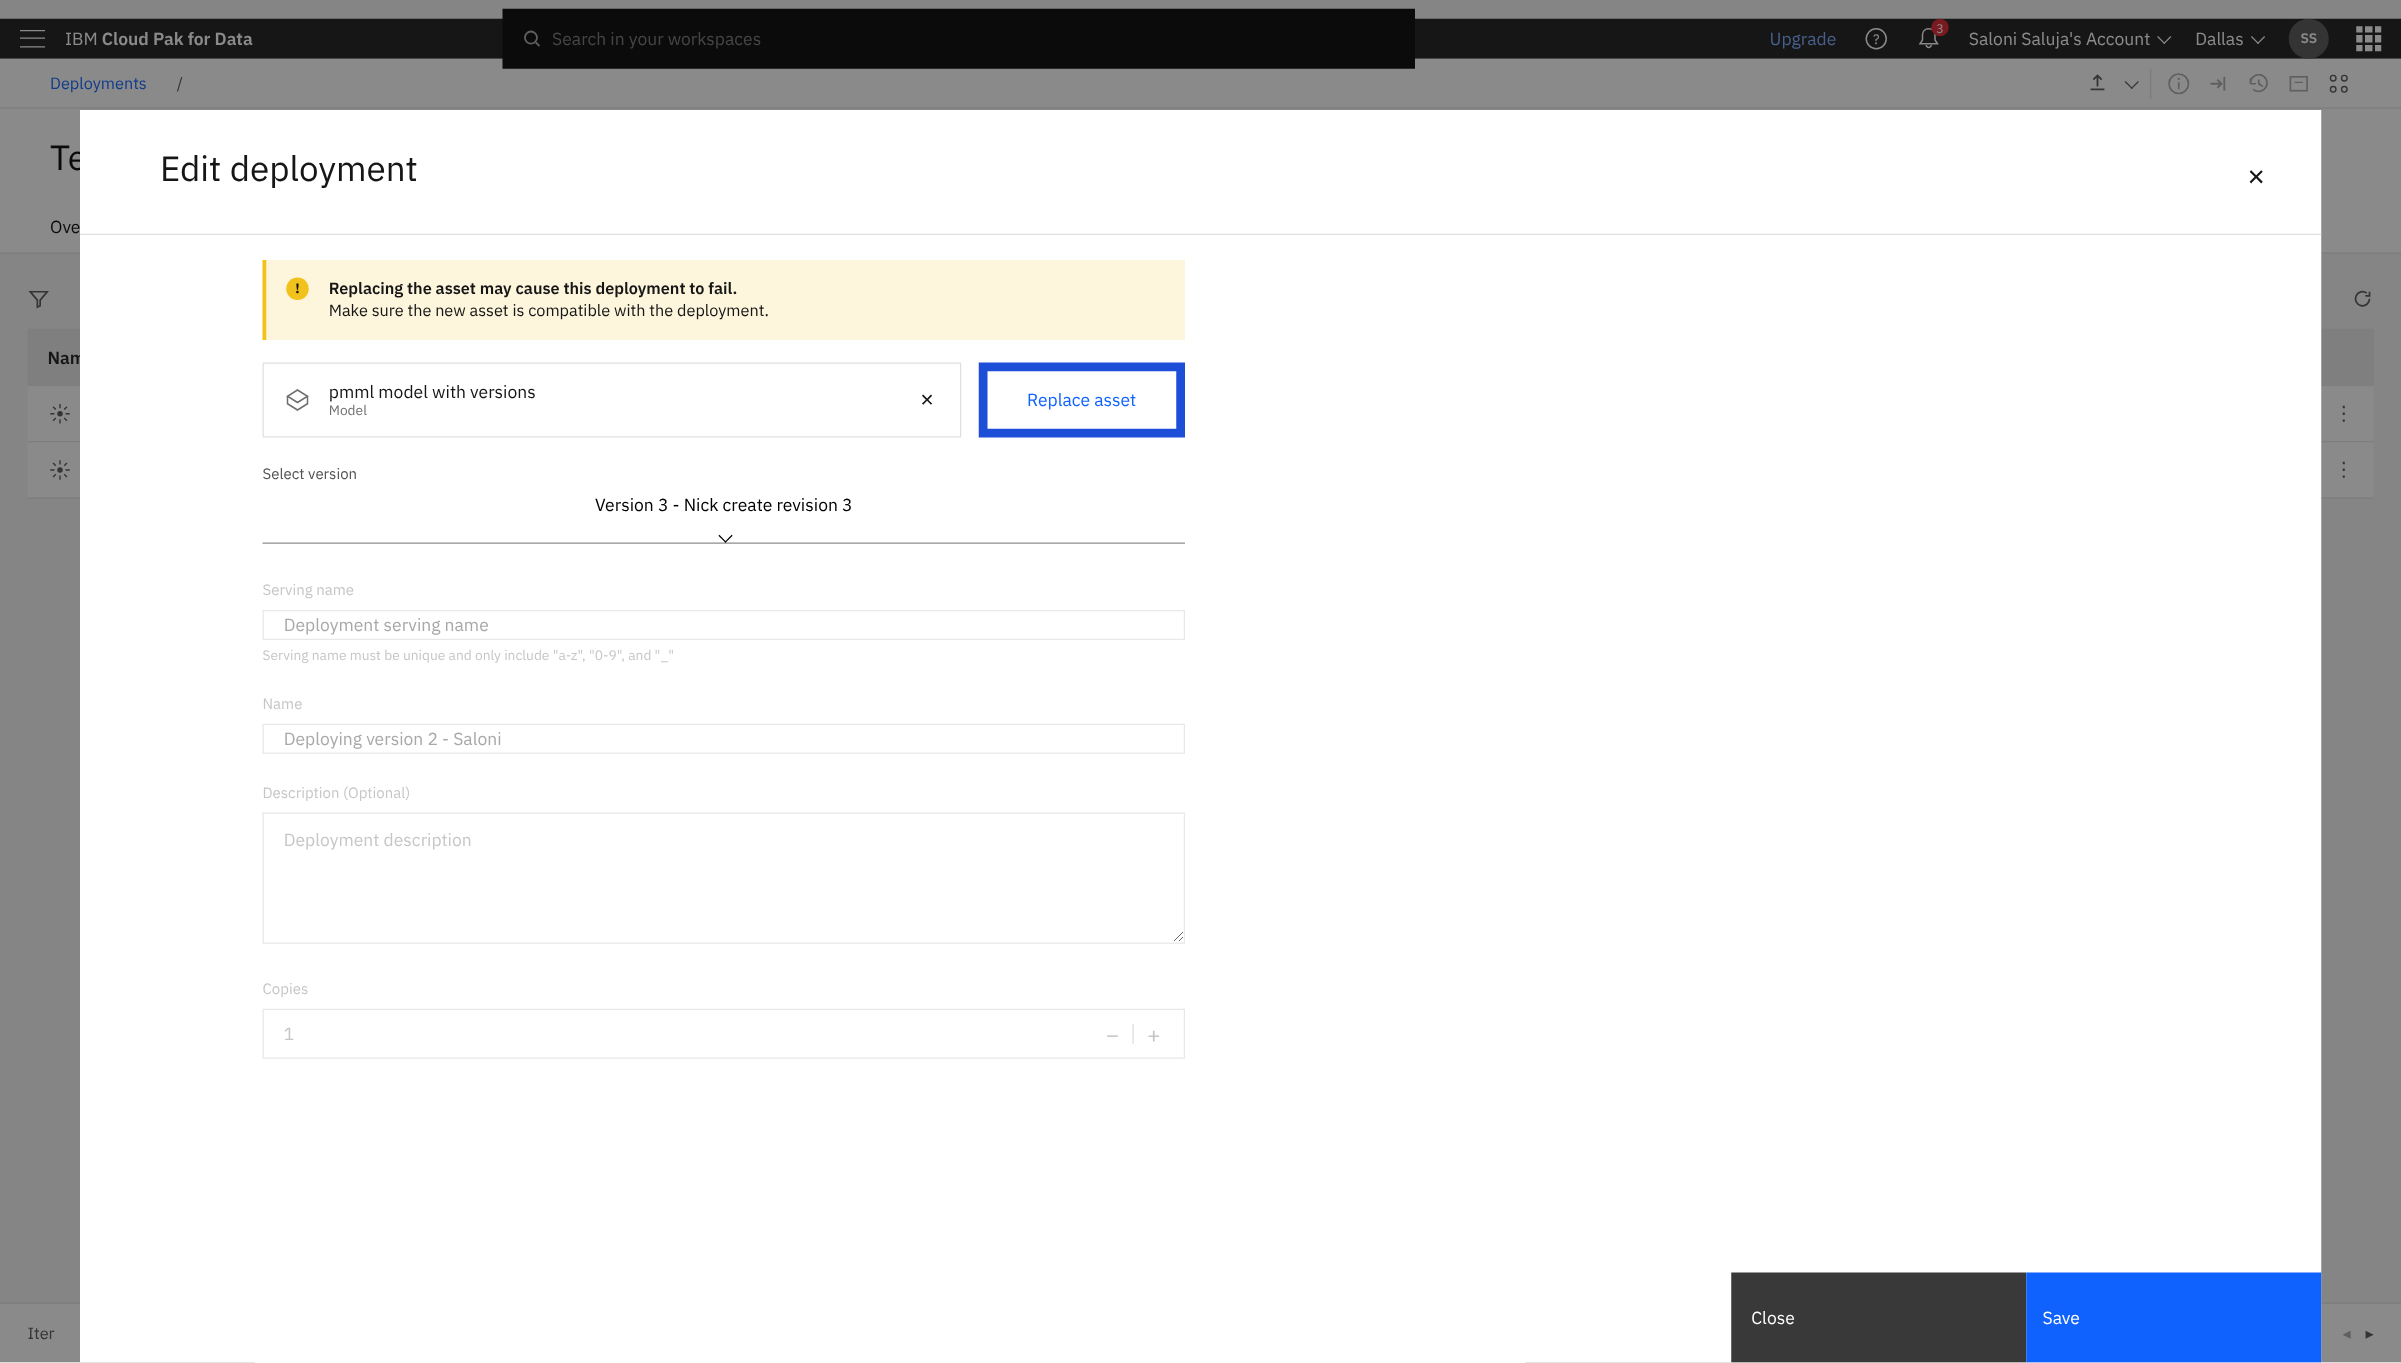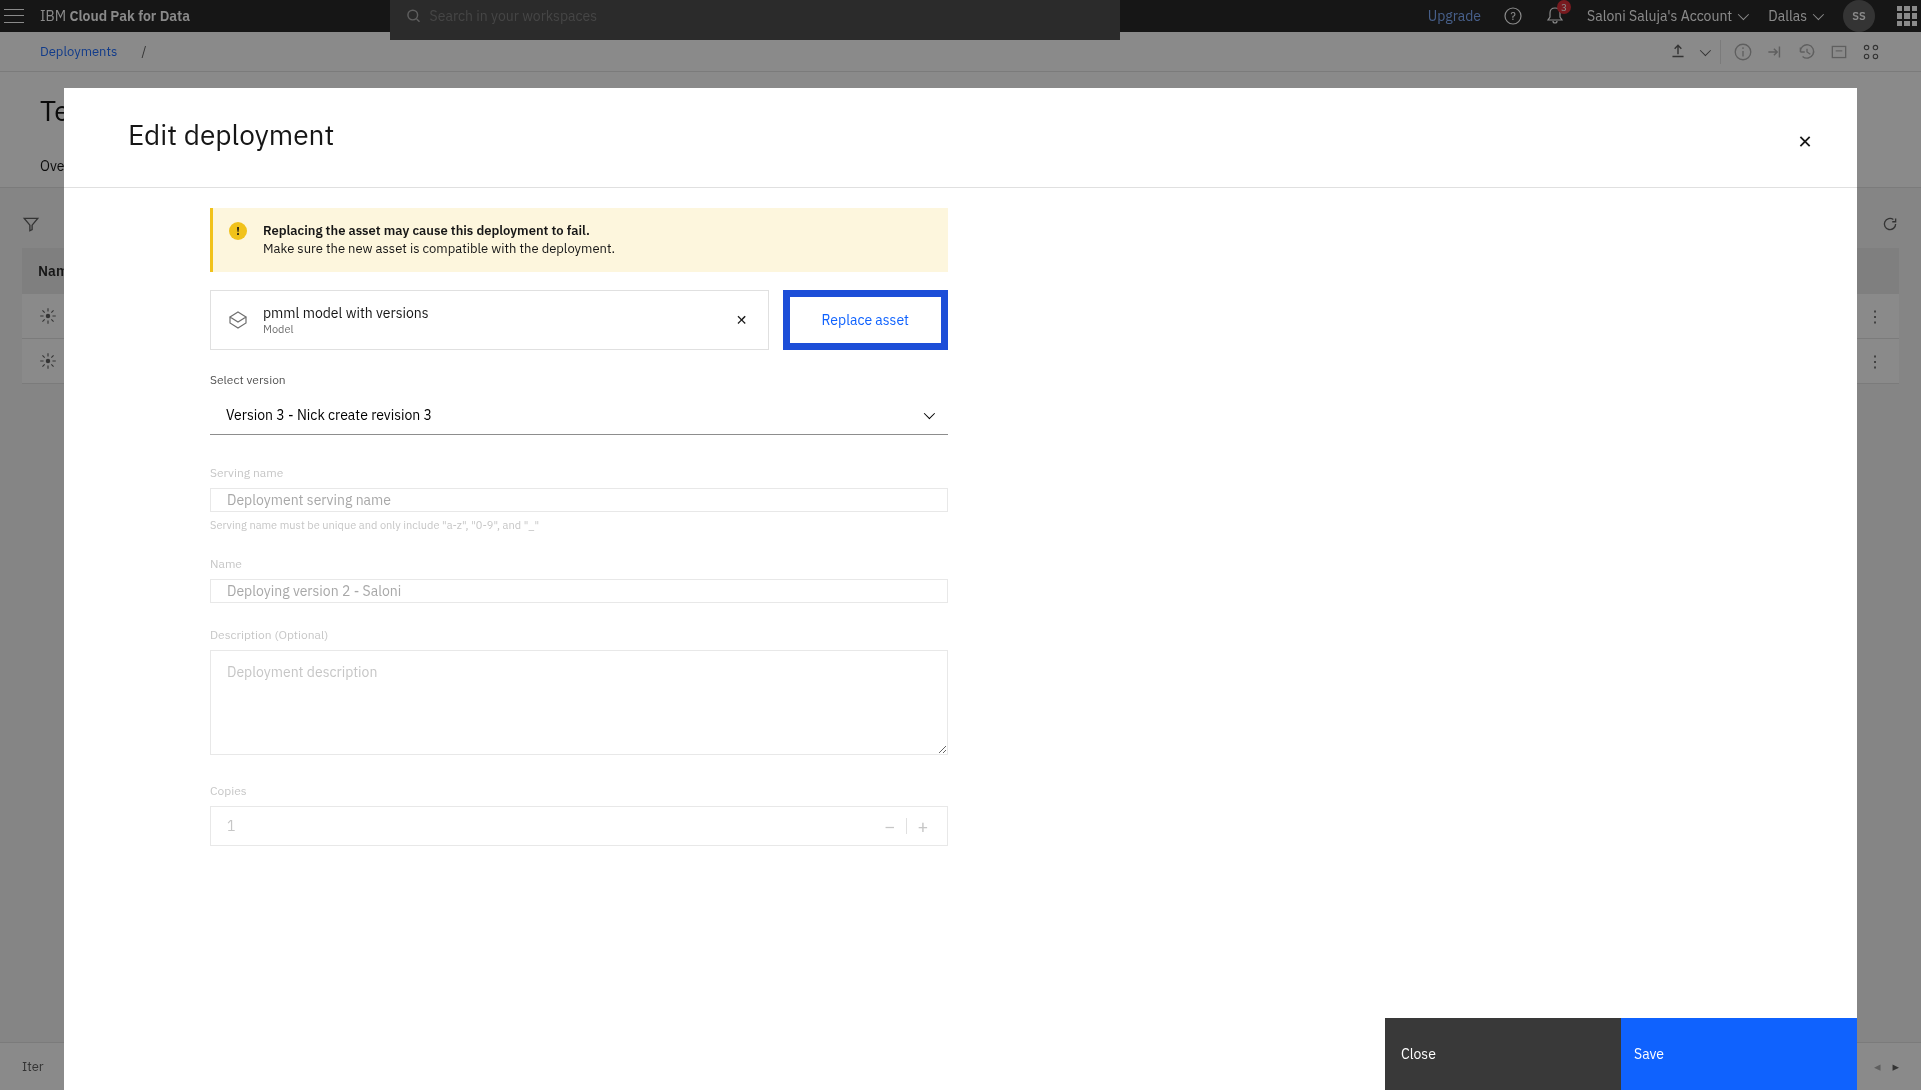--- a/index.html
+++ b/index.html
@@ -17,21 +17,22 @@
   position: relative;
 }
 
 
 .top-header {
   height: 32px;
   background: #161616;
   display: flex;
   align-items: center;
   color: #fff;
-  padding: 0 4px;
+  padding: 0 16px;
+  margin-top: 15px;
 }
 
 .hamburger {
   width: 20px;
   height: 20px;
   display: flex;
   flex-direction: column;
   justify-content: space-around;
   margin-right: 16px;
   cursor: pointer;
@@ -46,21 +47,21 @@
   font-weight: 400;
 }
 .brand strong {
   font-weight: 600;
 }
 
 .search-box {
   margin-left: 200px;
   display: flex;
   align-items: center;
-  background: #404040;
+  background: #000000;
   height: 48px;
   width: 730px;
   padding: 0 16px;
 }
 .search-box svg {
   margin-right: 8px;
 }
 .search-box input {
   background: transparent;
   border: none;
@@ -277,20 +278,21 @@
   border-bottom: 1px solid #8d8d8d;
   height: 40px;
   display: flex;
   align-items: center;
   padding: 0 16px;
   justify-content: space-between;
   cursor: pointer;
   font-size: 14px;
   background: #fff;
   margin-bottom: 30px;
+  flex-direction: column;
 }
 
 .text-input {
   width: 100%;
   height: 24px;
   border: none;
   background: #f4f4f4;
   padding: 0 16px;
   font-size: 14px;
   color: #161616;

